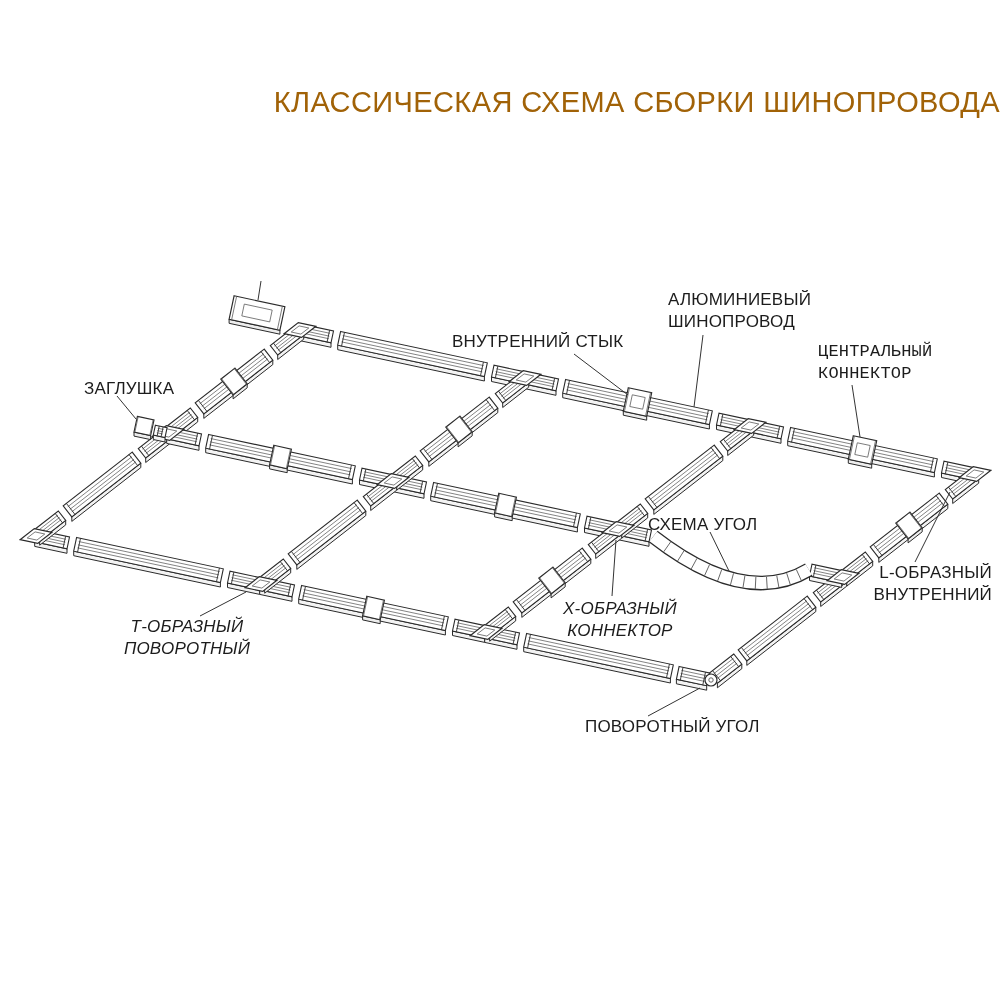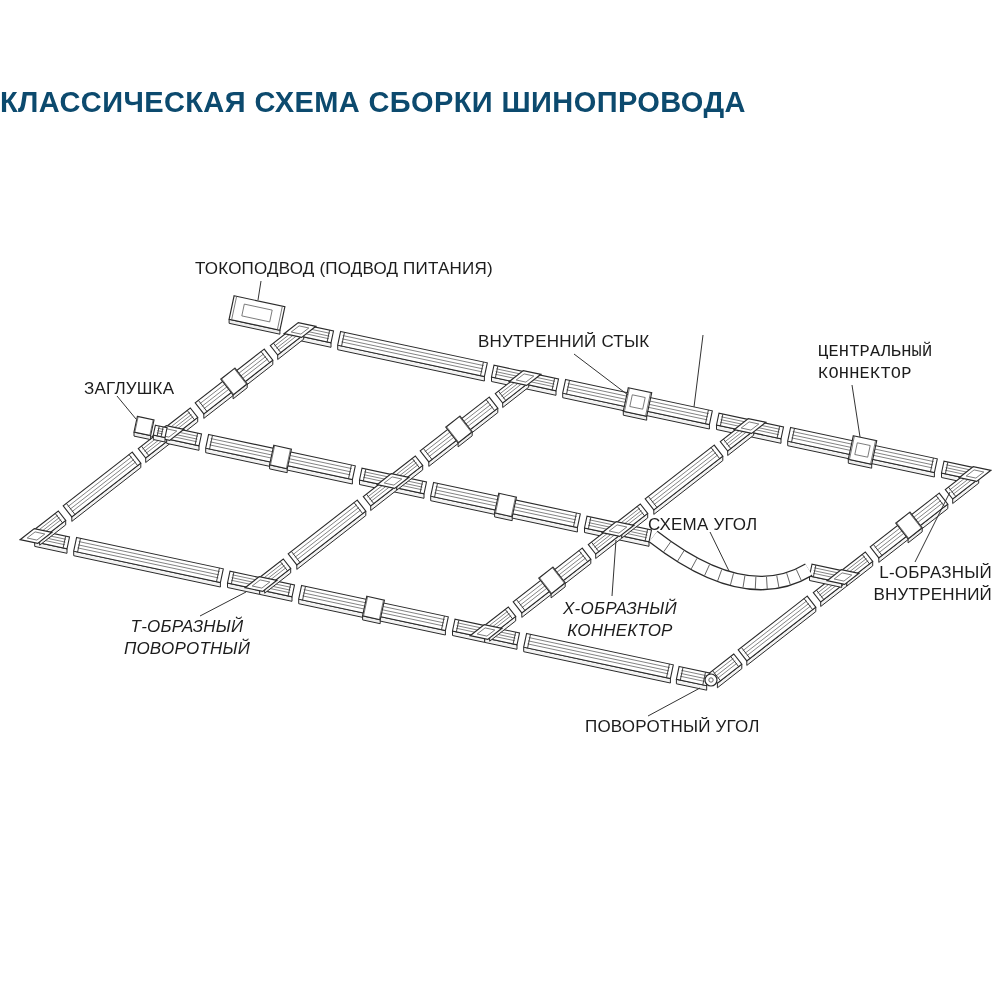--- a/index.html
+++ b/index.html
@@ -1,19 +1,19 @@
 <!DOCTYPE html>
 <html><head>
 <meta charset="utf-8">
 <style>
   html,body{margin:0;padding:0;background:#fff;}
   .stage{position:relative;width:1000px;height:1000px;background:#fff;overflow:hidden;
          font-family:"Liberation Sans",sans-serif;}
-  .title{position:absolute;top:86px;left:0;width:100%;text-align:left;
-         font-size:29px;font-weight:bold;color:#0c4a6e;letter-spacing:.4px;white-space:nowrap;}
+  .title{position:absolute;top:86px;left:0;width:100%;text-align:right;
+         font-size:29px;font-weight:normal;color:#a16207;letter-spacing:.4px;white-space:nowrap;}
   #diagram-svg{position:absolute;left:0;top:0;}
   .lbl{position:absolute;font-size:17px;line-height:1.28;color:#1c1c1c;
        white-space:nowrap;letter-spacing:.2px;}
   .lbl.wrap{white-space:normal;}
   .ctr{text-align:center;font-style:italic;}
   .rgt{text-align:right;}
 </style>
 <title>КЛАССИЧЕСКАЯ СХЕМА СБОРКИ ШИНОПРОВОДА</title></head>
 <body>
 
@@ -620,22 +620,22 @@
         <line x1="703" y1="335" x2="694" y2="407" stroke="#333333" stroke-width="1"></line>
         <line x1="852" y1="385" x2="860" y2="437" stroke="#333333" stroke-width="1"></line>
         <line x1="710" y1="532" x2="729" y2="571" stroke="#333333" stroke-width="1"></line>
         <line x1="915" y1="562" x2="950" y2="492" stroke="#333333" stroke-width="1"></line>
         <line x1="200" y1="616" x2="246" y2="592" stroke="#333333" stroke-width="1"></line>
         <line x1="612" y1="596" x2="616" y2="540" stroke="#333333" stroke-width="1"></line>
         <line x1="648" y1="716" x2="700" y2="688" stroke="#333333" stroke-width="1"></line>
       </g>
     </svg>
 
-  <div class="lbl" style="left:195px;top:258px;">ТОКОПОДВОД (ПОДВОД ПИТАНИЯ)</div>
   <div class="lbl" style="left:84px;top:378px;">ЗАГЛУШКА</div>
-  <div class="lbl" style="left:478px;top:331px;">ВНУТРЕННИЙ СТЫК</div>
+  <div class="lbl" style="left:452px;top:331px;">ВНУТРЕННИЙ СТЫК</div>
+  <div class="lbl wrap" style="left:668px;top:289px;width:175px;">АЛЮМИНИЕВЫЙ ШИНОПРОВОД</div>
   <div class="lbl wrap" style="left:818px;top:341px;width:155px;font-family:Liberation Mono, monospace;">ЦЕНТРАЛЬНЫЙ КОННЕКТОР</div>
   <div class="lbl" style="left:648px;top:514px;">СХЕМА УГОЛ</div>
   <div class="lbl wrap rgt" style="left:852px;top:562px;width:140px;">L-ОБРАЗНЫЙ ВНУТРЕННИЙ</div>
   <div class="lbl wrap ctr" style="left:112px;top:616px;width:150px;">Т-ОБРАЗНЫЙ ПОВОРОТНЫЙ</div>
   <div class="lbl wrap ctr" style="left:545px;top:598px;width:150px;">Х-ОБРАЗНЫЙ КОННЕКТОР</div>
   <div class="lbl" style="left:585px;top:716px;">ПОВОРОТНЫЙ УГОЛ</div>
 </div>
 
 </body></html>

